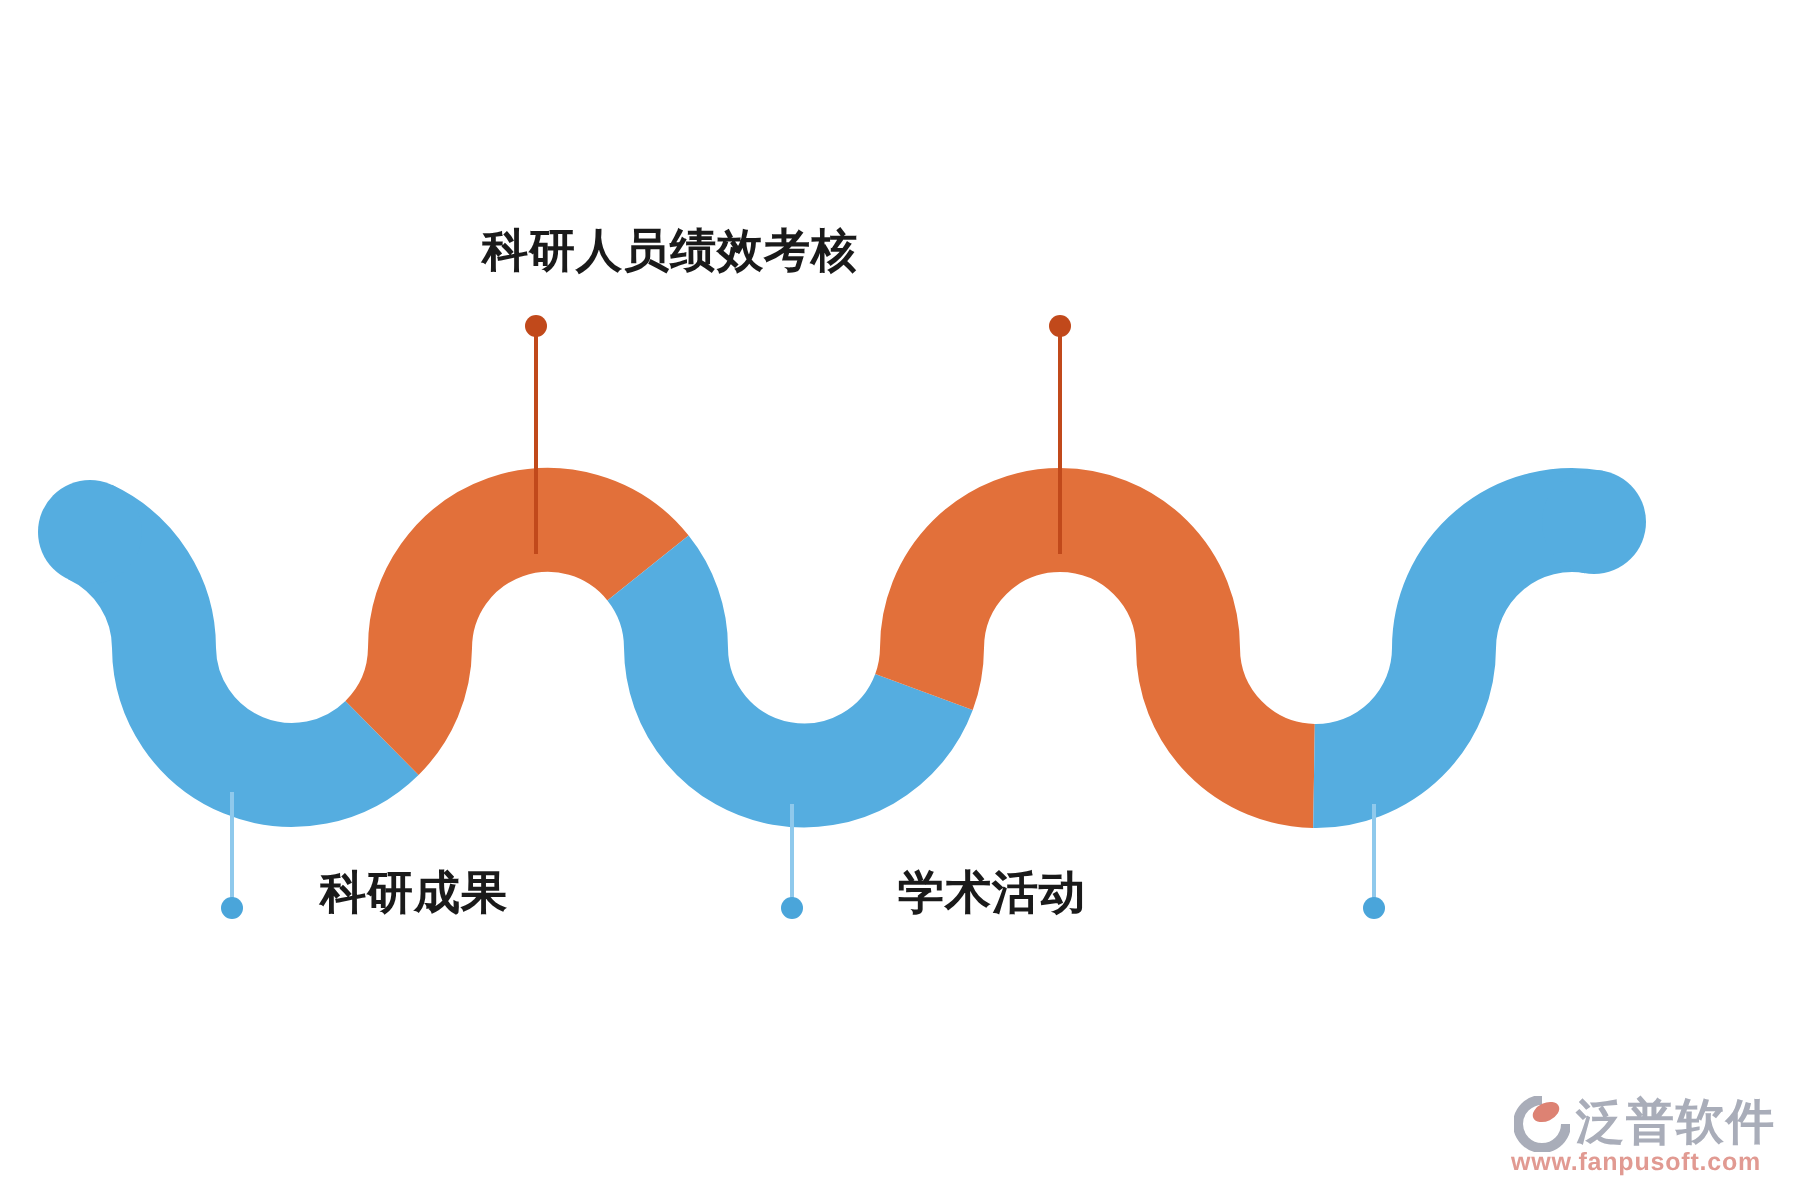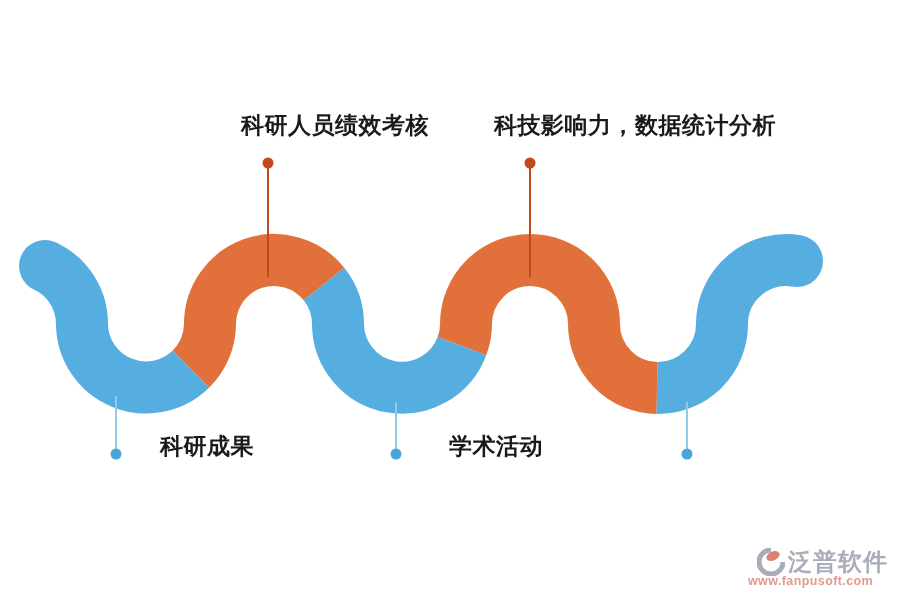--- a/index.html
+++ b/index.html
@@ -33,21 +33,21 @@
   #brand .row{display:flex;justify-content:flex-end;}
   #brand-name{
     font-size:24px;
     font-weight:700;
     letter-spacing:1px;
     line-height:28px;
   }
   #brand-url{
     font-size:12.5px;
     font-weight:700;
-    text-align:left;
+    text-align:center;
     letter-spacing:0.4px;
     margin-top:-2px;
   }
 </style>
 </head>
 <body>
 
 <div id="canvas">
 
   <svg id="wave" width="900" height="600" viewBox="0 0 900 600">
@@ -68,21 +68,20 @@
 
     <line x1="116" y1="396" x2="116" y2="452" stroke-width="2" stroke="#8fc9ec"></line>
     <circle cx="116" cy="454" r="5.5" fill="#4aa5da"></circle>
     <line x1="396" y1="402" x2="396" y2="452" stroke-width="2" stroke="#8fc9ec"></line>
     <circle cx="396" cy="454" r="5.5" fill="#4aa5da"></circle>
     <line x1="687" y1="402" x2="687" y2="452" stroke-width="2" stroke="#8fc9ec"></line>
     <circle cx="687" cy="454" r="5.5" fill="#4aa5da"></circle>
   </svg>
 
   <div class="lbl lbl-top-1">科研人员绩效考核</div>
-  <div class="lbl lbl-top-2">科技影响力，数据统计分析</div>
   <div class="lbl lbl-bot-2">学术活动</div>
   <div class="lbl lbl-bot-1">科研成果</div>
 
   <div id="brand">
     <div class="row">
       <svg width="28" height="28" viewBox="0 0 28 28" style="margin-right:3px">
         <path d="M14 2 A 12 12 0 1 0 26 14" fill="none" stroke-width="5" stroke="#a9adb9"></path>
         <ellipse cx="16" cy="8" rx="7" ry="4.5" transform="rotate(-25 16 8)" fill="#dd8273"></ellipse>
       </svg>
       <span id="brand-name" style="color:#a9adb9;">泛普软件</span>

